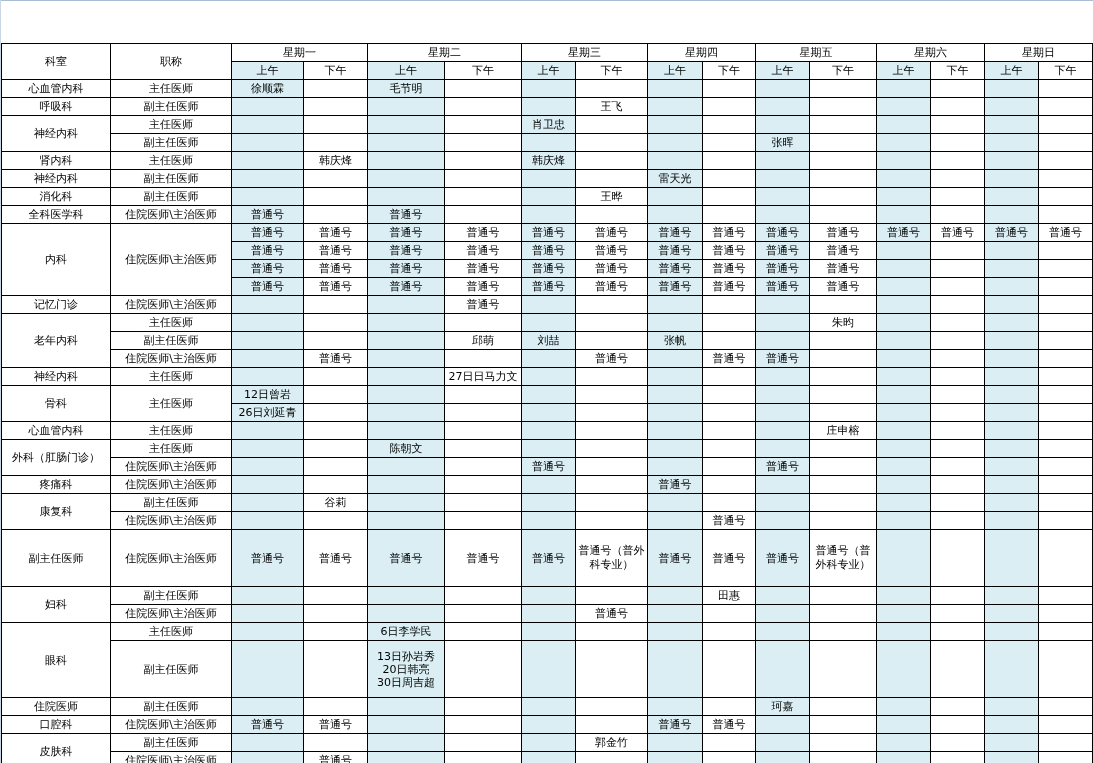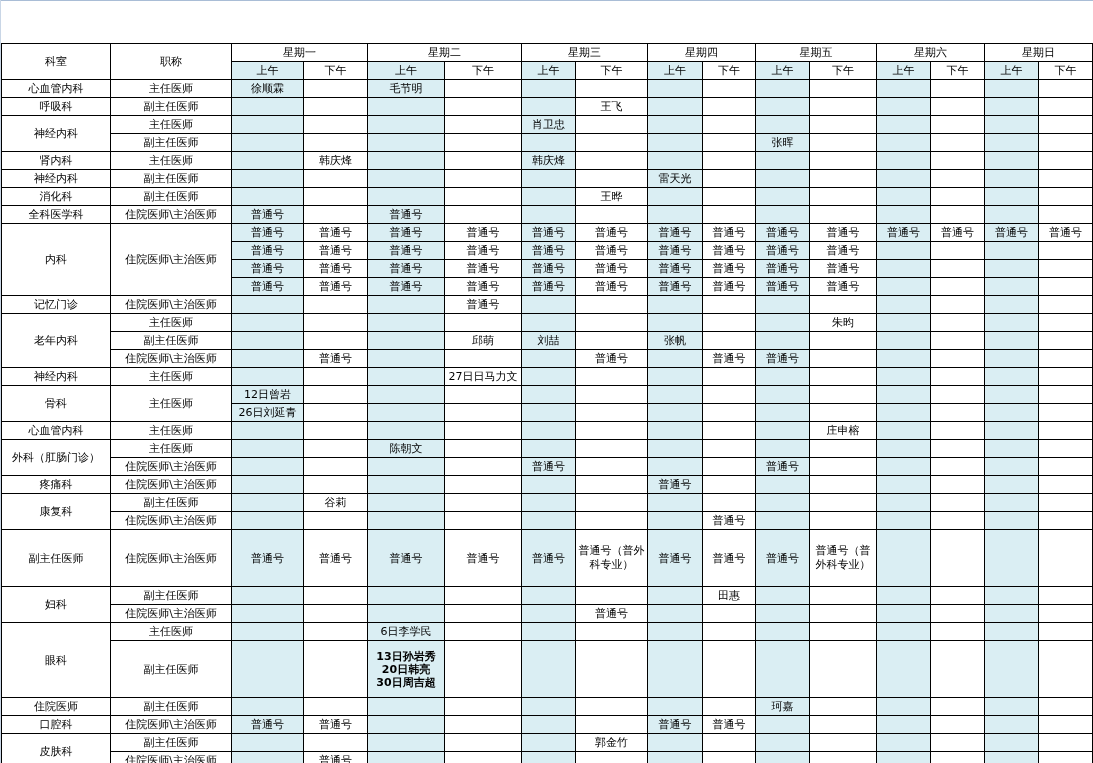--- a/index.html
+++ b/index.html
@@ -14,21 +14,21 @@
   table.sched td, table.sched th {
     border: 1px solid #000; padding: 0; text-align: center; vertical-align: middle;
     font-weight: normal; line-height: 13px; overflow: hidden; white-space: nowrap;
   }
   table.sched td.wrap { white-space: normal; line-height: 14px; padding: 0 2px; }
   table.sched th.day { height: 17px; }
   table.sched th.half { height: 17px; }
   .am { background: #daeef3; }
   tr.r18 td { height: 17px; }
   tr.r57 td { height: 56px; }
-  .multiline span { display: block; font-weight: bold; }
+  .multiline span { display: block; }
 </style>
 </head>
 <body>
 
 <div class="topline"></div>
 <div class="leftline"></div>
 
 <table class="sched" id="sched">
   <colgroup>
     <col style="width:109px">

